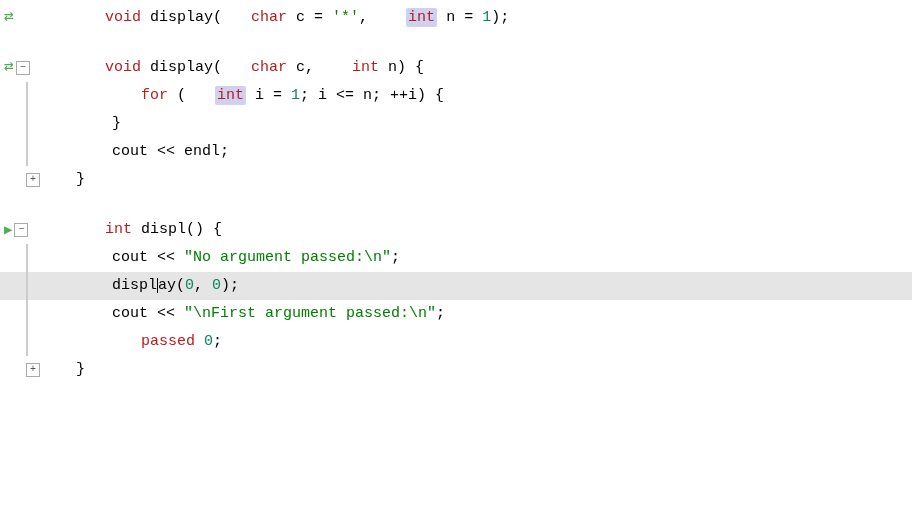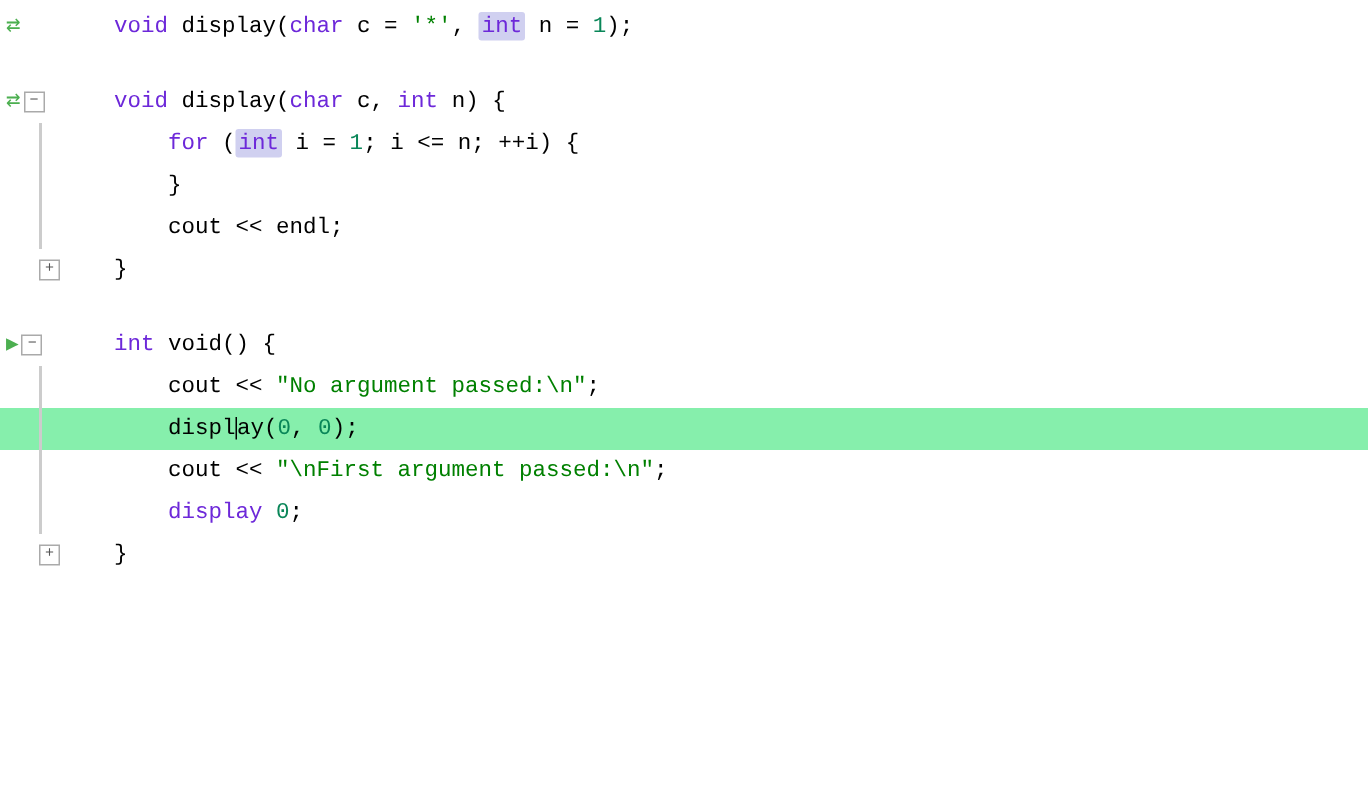--- a/index.html
+++ b/index.html
@@ -33,34 +33,34 @@
     }
 
     .line {
       display: flex;
       align-items: center;
       min-height: 28px;
       position: relative;
     }
 
     .line.highlighted {
-      background: #86efac;
+      background: #e5e5e5;
     }
 
     .code-content {
       padding-left: 8px;
       white-space: pre;
       font-family: 'Consolas', 'Courier New', monospace;
       font-size: 15px;
       line-height: 1.7;
       color: #000;
     }
 
     
-    .kw { color: #6d28d9; font-weight: normal; } 
+    .kw { color: #b91c1c; font-weight: normal; margin-left: 29px; } 
     .str { color: #008000; } 
     .num { color: #098658; } 
     .plain { color: #000000; }
 
     .highlight-int {
       background: #d0d0f0;
       border-radius: 2px;
       padding: 1px 2px;
     }
 
@@ -156,21 +156,21 @@
 
     <div class="line line-spacer">
       <div class="gutter-area"></div>
     </div>
 
     <div class="line">
       <div class="gutter-area">
         <span style="color:#4CAF50; font-size:14px; margin-right:2px;">▶</span>
         <span class="fold-square">−</span>
       </div>
-      <div class="code-content"><span class="kw">int</span><span class="plain"> void() {</span></div>
+      <div class="code-content"><span class="kw">int</span><span class="plain"> displ() {</span></div>
     </div>
 
     <div class="line">
       <div class="gutter-area">
         <span style="display:inline-block;width:14px;border-left:2px solid #ccc;height:28px;margin-left:22px;"></span>
       </div>
       <div class="code-content">    <span class="plain">cout &lt;&lt; </span><span class="str">"No argument passed:\n"</span><span class="plain">;</span></div>
     </div>
 
     <div class="line highlighted">
@@ -185,21 +185,21 @@
         <span style="display:inline-block;width:14px;border-left:2px solid #ccc;height:28px;margin-left:22px;"></span>
       </div>
       <div class="code-content">    <span class="plain">cout &lt;&lt; </span><span class="str">"\nFirst argument passed:\n"</span><span class="plain">;</span></div>
     </div>
 
 
     <div class="line">
       <div class="gutter-area">
         <span style="display:inline-block;width:14px;border-left:2px solid #ccc;height:28px;margin-left:22px;"></span>
       </div>
-      <div class="code-content">    <span class="kw">display</span><span class="plain"> </span><span class="num">0</span><span class="plain">;</span></div>
+      <div class="code-content">    <span class="kw">passed</span><span class="plain"> </span><span class="num">0</span><span class="plain">;</span></div>
     </div>
 
     <div class="line">
       <div class="gutter-area">
         <span style="width:22px; display:inline-block;"></span>
         <span class="fold-square">+</span>
       </div>
       <div class="code-content"><span class="plain">}</span></div>
     </div>
 

